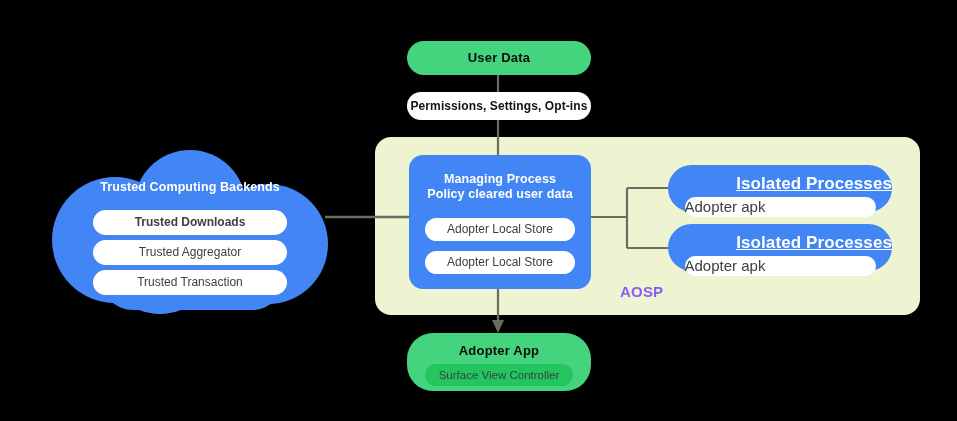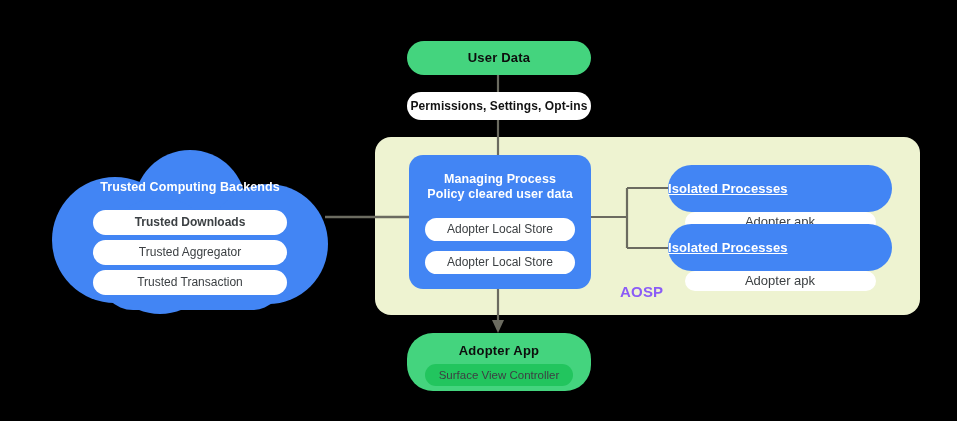--- a/index.html
+++ b/index.html
@@ -132,37 +132,37 @@
 
   
   .iso-box {
     background: #4285f4;
     border-radius: 24px;
     width: 224px; height: 47px;
   }
   #iso-box-1 { left: 668px; top: 165px; }
   #iso-box-2 { left: 668px; top: 224px; }
   .iso-title {
-    text-align: left;
+    text-align: right;
     color: #ffffff;
-    font-size: 13px;
+    font-size: 17px;
     font-weight: bold;
     text-decoration: underline;
-    padding-top: 16px;
+    padding-top: 9px;
     letter-spacing: 0.1px;
   }
   .iso-pill {
-    margin: 16px auto 0 auto;
+    margin: 3px auto 0 auto;
     width: 191px; height: 20px;
     line-height: 20px;
     background: #ffffff;
     border-radius: 10px;
-    text-align: center;
-    color: #3c4043;
-    font-size: 13px;
+    text-align: left;
+    color: #3c4043;
+    font-size: 15px;
   }
 
   
   #cloud-group { left: 40px; top: 148px; width: 300px; height: 168px; }
   #cloud-svg { position: absolute; left: 0; top: 0; }
   #cloud-title {
     position: absolute;
     left: 0; top: 32px;
     width: 300px;
     text-align: center;

